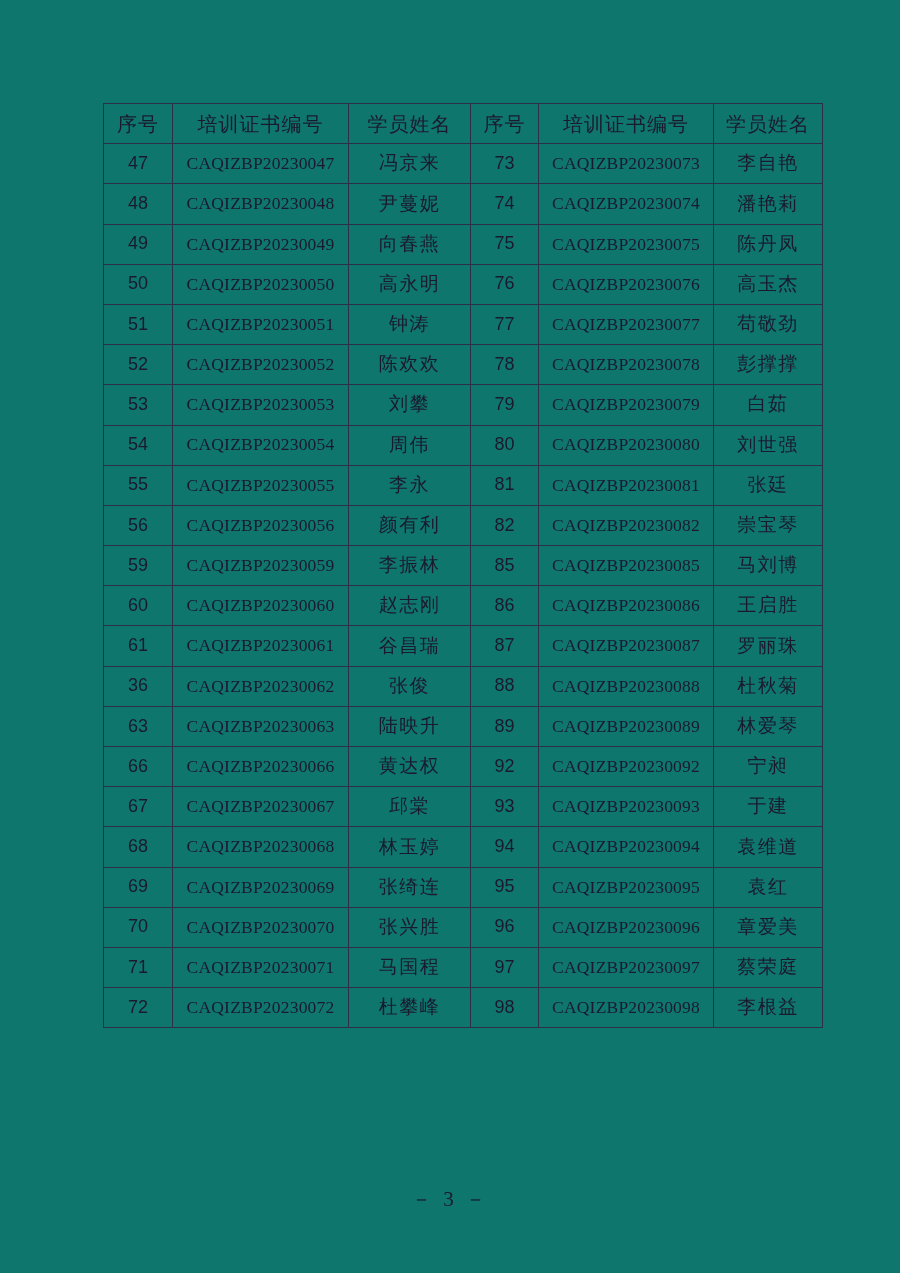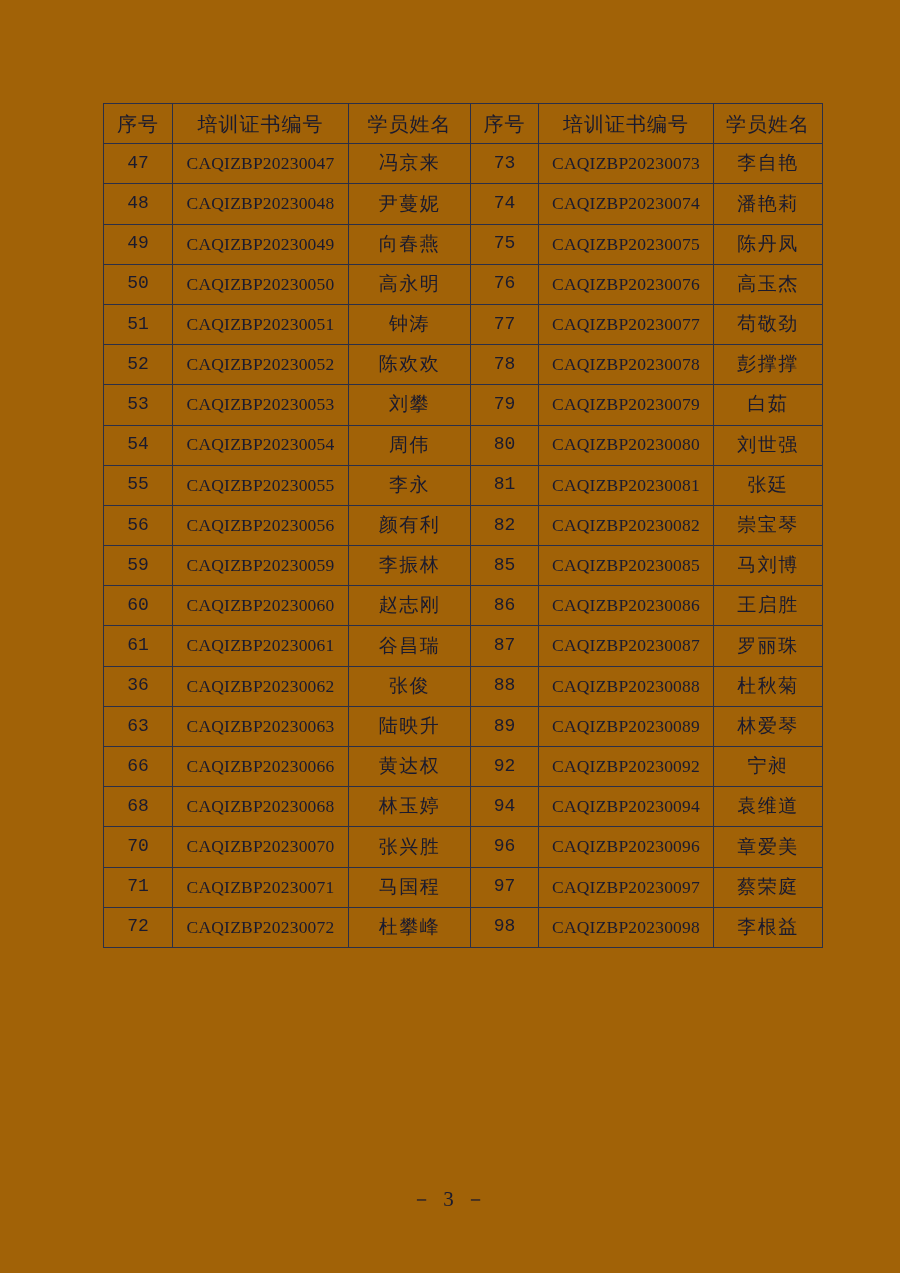--- a/index.html
+++ b/index.html
@@ -14,21 +14,21 @@
     font-family: "Liberation Serif", "DejaVu Serif", serif;
     color: #1a1a2e;
     position: relative;
     overflow: hidden;
   }
 
   
   .page {
     position: absolute;
     inset: 0;
-    background: #a16207;
+    background: #0f766e;
   }
 
   .table-wrap {
     position: absolute;
     left: 103px;
     top: 103px;
     width: 719px;
   }
 
   table.roster {
@@ -58,21 +58,21 @@
   thead th {
     height: 45px;
     font-weight: normal;
     font-size: 20px;
     letter-spacing: 1px;
     font-family: "Liberation Serif", "DejaVu Serif", serif;
   }
 
   td.seq {
     font-size: 18px;
-    font-family: Liberation Mono, monospace;
+    font-family: Liberation Sans, sans-serif;
   }
 
   td.cert {
     font-size: 17.5px;
     letter-spacing: 0.2px;
     font-family: "Liberation Serif", "DejaVu Serif", serif;
     margin-left: 11px;
   }
 
   td.name {
@@ -241,28 +241,44 @@
           </tr>
           <tr>
             <td class="seq">66</td>
             <td class="cert">CAQIZBP20230066</td>
             <td class="name">黄达权</td>
             <td class="seq">92</td>
             <td class="cert">CAQIZBP20230092</td>
             <td class="name">宁昶</td>
           </tr>
           <tr>
+            <td class="seq">67</td>
+            <td class="cert">CAQIZBP20230067</td>
+            <td class="name">邱棠</td>
+            <td class="seq">93</td>
+            <td class="cert">CAQIZBP20230093</td>
+            <td class="name">于建</td>
+          </tr>
+          <tr>
             <td class="seq">68</td>
             <td class="cert">CAQIZBP20230068</td>
             <td class="name">林玉婷</td>
             <td class="seq">94</td>
             <td class="cert">CAQIZBP20230094</td>
             <td class="name">袁维道</td>
           </tr>
           <tr>
+            <td class="seq">69</td>
+            <td class="cert">CAQIZBP20230069</td>
+            <td class="name">张绮连</td>
+            <td class="seq">95</td>
+            <td class="cert">CAQIZBP20230095</td>
+            <td class="name">袁红</td>
+          </tr>
+          <tr>
             <td class="seq">70</td>
             <td class="cert">CAQIZBP20230070</td>
             <td class="name">张兴胜</td>
             <td class="seq">96</td>
             <td class="cert">CAQIZBP20230096</td>
             <td class="name">章爱美</td>
           </tr>
           <tr>
             <td class="seq">71</td>
             <td class="cert">CAQIZBP20230071</td>

